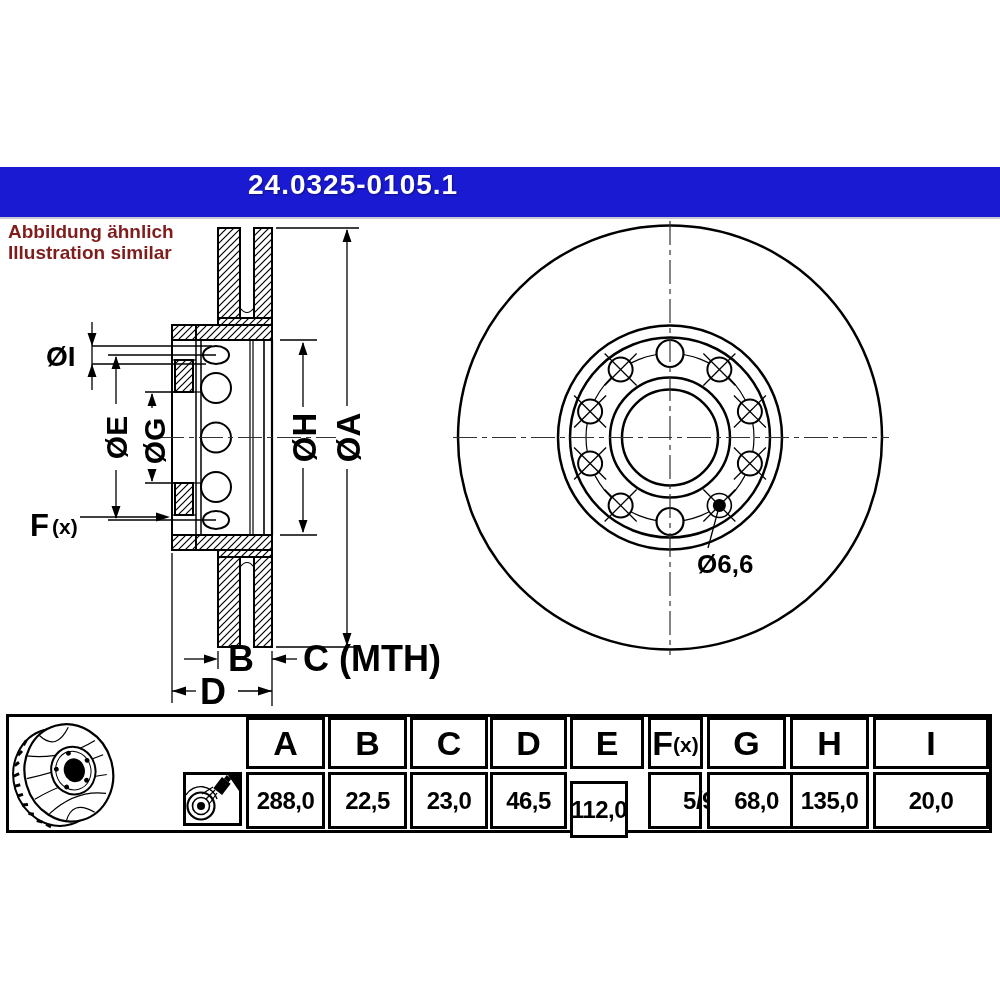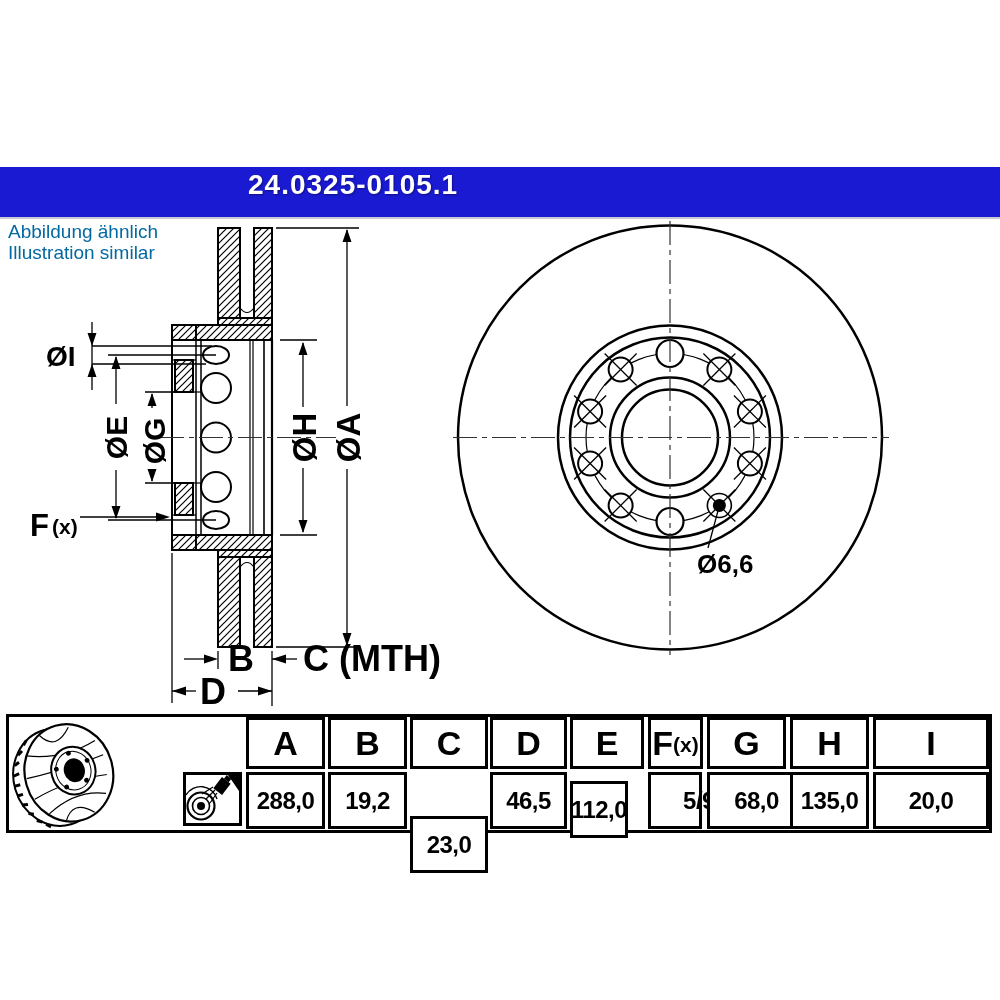--- a/index.html
+++ b/index.html
@@ -6,21 +6,21 @@
   #page{position:relative;width:1000px;height:1000px;background:#fff;overflow:hidden;
         font-family:"Liberation Sans",sans-serif;}
   
   #banner{position:absolute;left:0;top:167px;width:1000px;height:50px;background:#1a1ad2;}
   #banner .pn{position:absolute;top:2px;color:#fff;font-weight:bold;font-size:28px;letter-spacing:1px;
               text-shadow:1px 1px 2px rgba(0,0,40,.45);white-space:nowrap;}
   #pn-main{left:248px;}
   #pn-ref{left:627px;}
   #banner-edge{position:absolute;left:0;top:217px;width:1000px;height:2px;background:#c9c9d6;}
   
-  #note{position:absolute;left:8px;top:221px;font-weight:normal;font-size:19px;line-height:21px;color:#0369a1;}
+  #note{position:absolute;left:8px;top:221px;font-weight:bold;font-size:19px;line-height:21px;color:#7f1d1d;}
   
   svg.layer{position:absolute;left:0;top:0;}
   .dim-label{font-family:"Liberation Sans",sans-serif;font-weight:bold;fill:#000;}
   .hatched{fill:url(#h);stroke:#000;stroke-width:2;}
   .ln{stroke:#000;fill:none;}
   .thin{stroke-width:1.2;}
   .dim{stroke:#000;stroke-width:1.3;fill:none;}
   .arr{fill:#000;stroke:none;}
   .cl{stroke:#333;stroke-width:1.2;fill:none;stroke-dasharray:24 5 5 5;}
   .hole-plain{fill:#fff;stroke:#000;stroke-width:2.2;}
@@ -267,25 +267,25 @@
       </svg>
     </div>
     <div id="spec-cells">
         <div class="cell head" style="left: 237px; top: 0px; width: 79px; height: 52px;">
           <span>A</span>
         </div>
         <div class="cell val" style="left: 237px; top: 55px; width: 79px; height: 57px;">288,0</div>
         <div class="cell head" style="left: 319px; top: 0px; width: 79px; height: 52px;">
           <span>B</span>
         </div>
-        <div class="cell val" style="left: 319px; top: 55px; width: 79px; height: 57px;">19,2</div>
+        <div class="cell val" style="left: 319px; top: 55px; width: 79px; height: 57px;">22,5</div>
         <div class="cell head" style="left: 401px; top: 0px; width: 78px; height: 52px;">
           <span>C</span>
         </div>
-        <div class="cell val" style="left: 401px; top: 55px; width: 78px; height: 57px; margin-top: 44px;">23,0</div>
+        <div class="cell val" style="left: 401px; top: 55px; width: 78px; height: 57px;">23,0</div>
         <div class="cell head" style="left: 481px; top: 0px; width: 77px; height: 52px;">
           <span>D</span>
         </div>
         <div class="cell val" style="left: 481px; top: 55px; width: 77px; height: 57px;">46,5</div>
         <div class="cell head" style="left: 561px; top: 0px; width: 74px; height: 52px;">
           <span>E</span>
         </div>
         <div class="cell val" style="left: 561px; top: 64px; width: 58px; height: 57px;">112,0</div>
         <div class="cell head" style="left: 639px; top: 0px; width: 55px; height: 52px;">
           <span>F</span>

